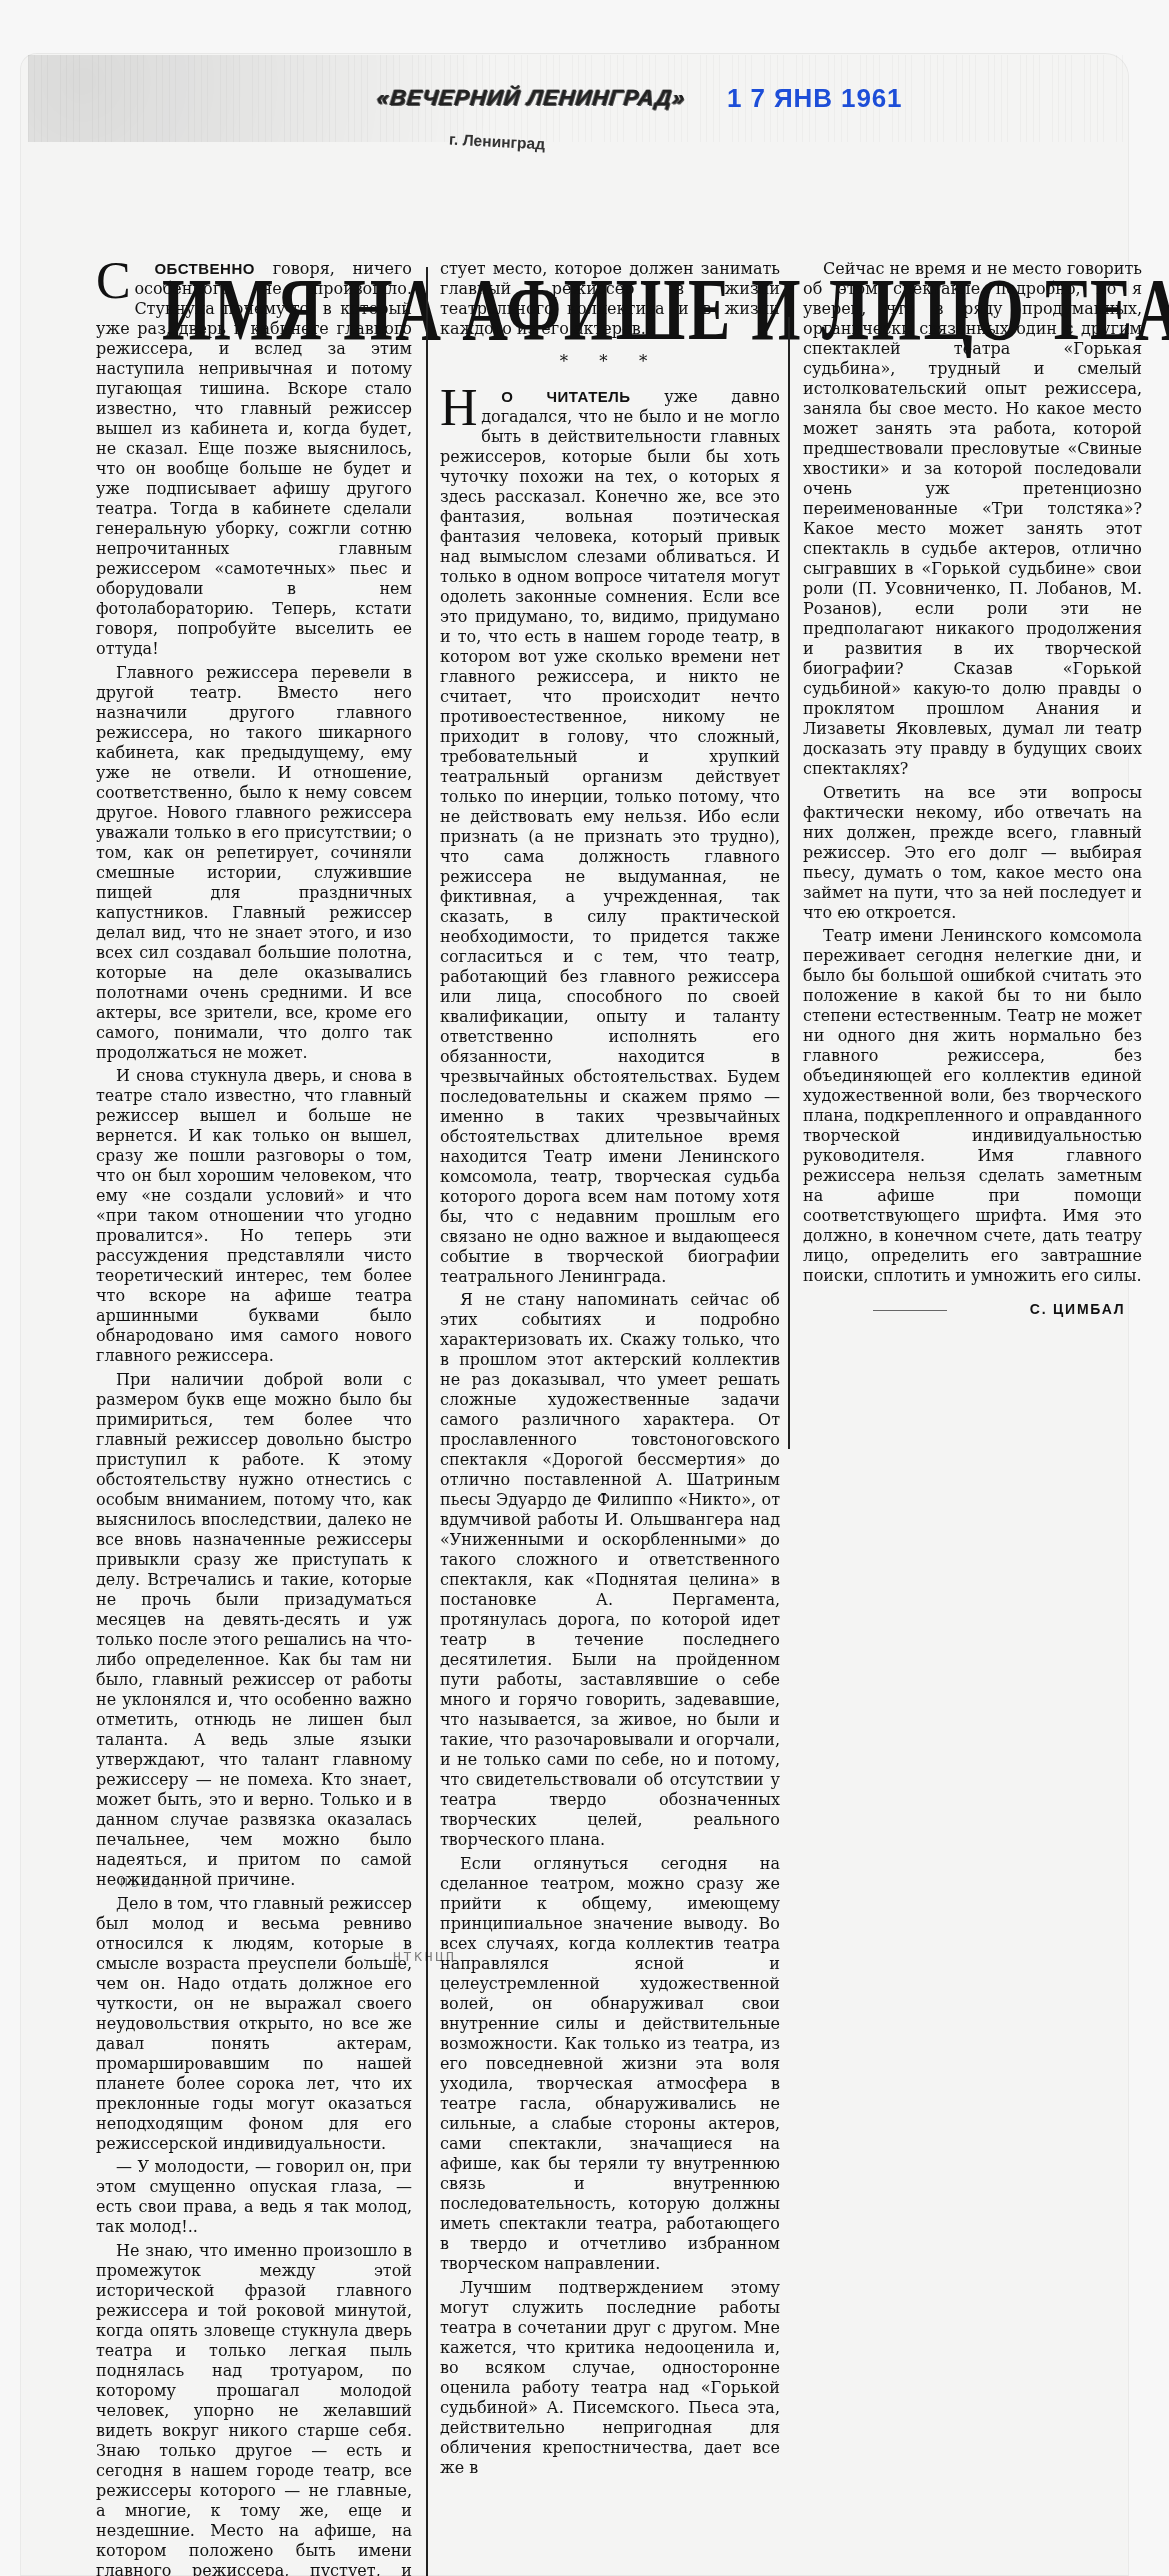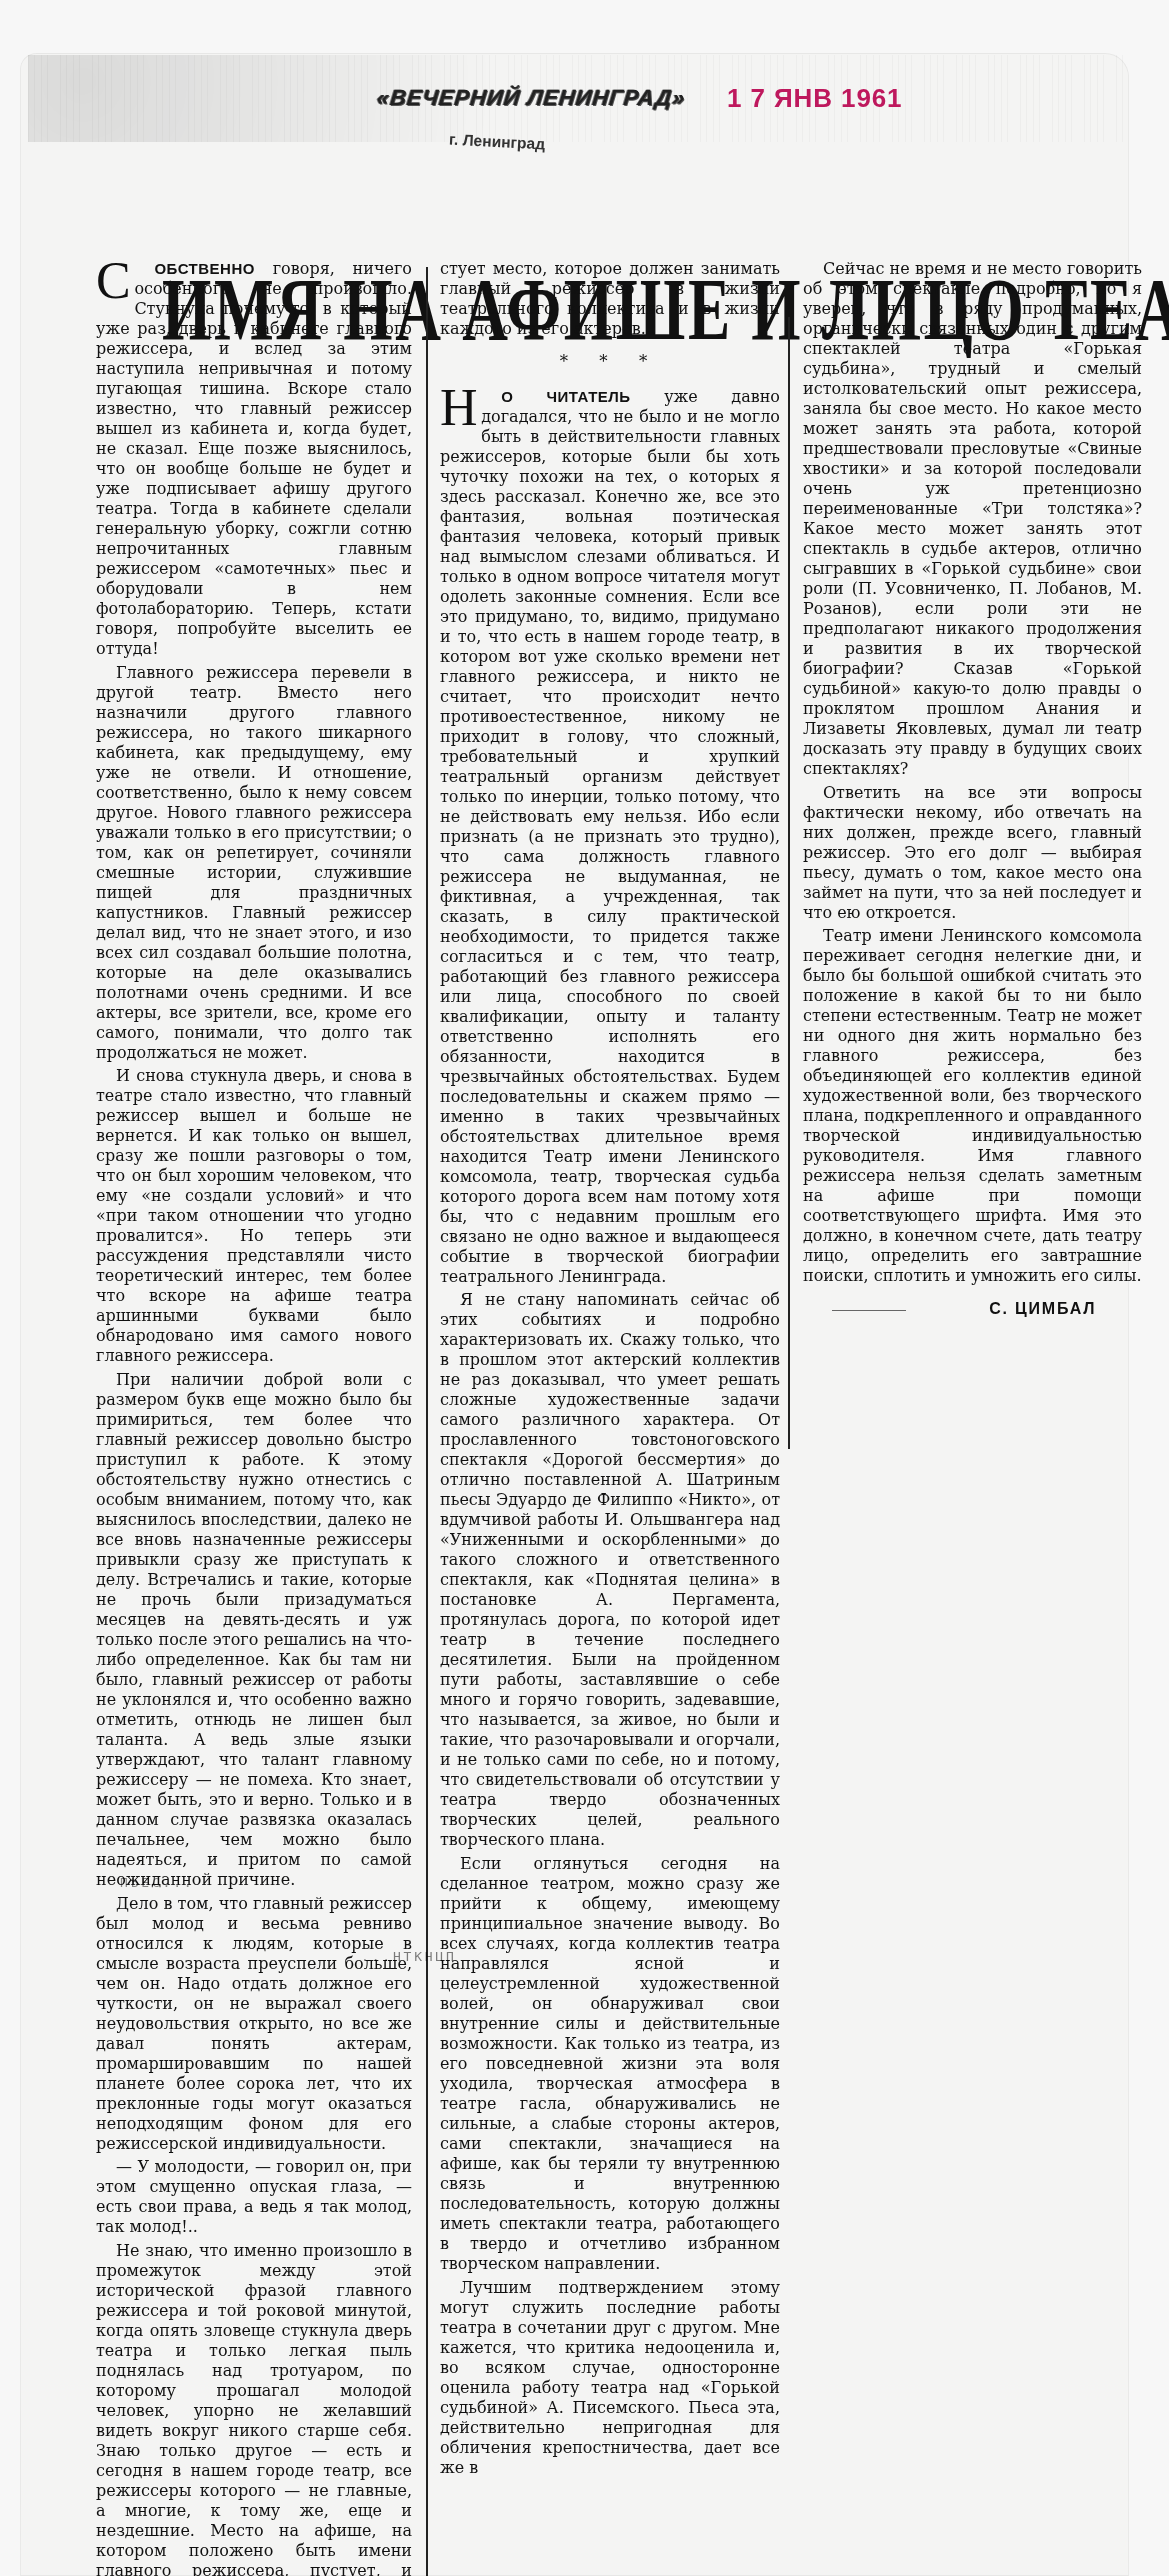--- a/index.html
+++ b/index.html
@@ -27,21 +27,21 @@
   .paper-name {
     position: absolute; left: 377px; top: 1.8px;
     font-family: "Liberation Sans", sans-serif; font-weight: bold; font-style: italic;
     font-size: 22px; letter-spacing: 0.9px; color: #222;
     transform: skewX(-6deg);
     text-shadow: 0.9px 0.9px 0 #555, -0.9px 0 0 #777;
   }
   .paper-date {
     position: absolute; left: 727px; top: 0;
     font-family: "Liberation Sans", sans-serif; font-weight: bold;
-    font-size: 26px; color: #be185d; letter-spacing: 0.9px;
+    font-size: 26px; color: #1d4ed8; letter-spacing: 0.9px;
   }
   .paper-city {
     position: absolute; left: 449px; top: 50px;
     font-family: "Liberation Sans", sans-serif; font-weight: bold;
     font-size: 15.6px; color: #333; transform: rotate(3deg);
   }
   .headline {
     position: absolute; left: 162px; top: 207px; width: 920px;
     font-family: "Liberation Serif", serif; font-weight: bold;
     font-size: 88px; line-height: 88px; letter-spacing: 3.7px;
@@ -64,22 +64,22 @@
   }
   .rule1 { left: 426px; top: 267px; height: 2309px; }
   .rule2 { left: 788px; top: 317px; height: 1132px; }
   .dropcap {
     float: left; font-family: "Liberation Serif", serif;
     font-size: 52px; line-height: 40px; margin: 1.8px 3.7px 0 -20px;
   }
   .leadcaps { font-family: "Liberation Sans", sans-serif; font-weight: bold; font-size: 15px; letter-spacing: 0.5px; }
   .stars { text-align: center; font-size: 16.6px; letter-spacing: 13px; margin: 13px 0 14.7px 0; }
   .signature {
-    text-align: center; font-family: "Liberation Sans", sans-serif; font-weight: bold;
-    font-size: 16px; letter-spacing: 1.8px; margin-top: 13px; padding-right: 16.6px;
+    text-align: right; font-family: "Liberation Sans", sans-serif; font-weight: bold;
+    font-size: 14px; letter-spacing: 1.8px; margin-top: 13px; padding-right: 16.6px;
   }
   .sig-rule { display: inline-block; width: 74px; height: 0.9px; background: #666; margin-right: 83px; vertical-align: middle; }
   .stamp {
     position: absolute; left: 120px; top: 1875px;
     font-family: "DejaVu Sans Mono", monospace; font-size: 13px; color: rgba(0,0,0,0.45);
     letter-spacing: 2.8px;
   }
   .stamp2 {
     position: absolute; left: 361px; top: 1949px;
     font-family: "DejaVu Sans Mono", monospace; font-size: 13px; color: rgba(0,0,0,0.5);

